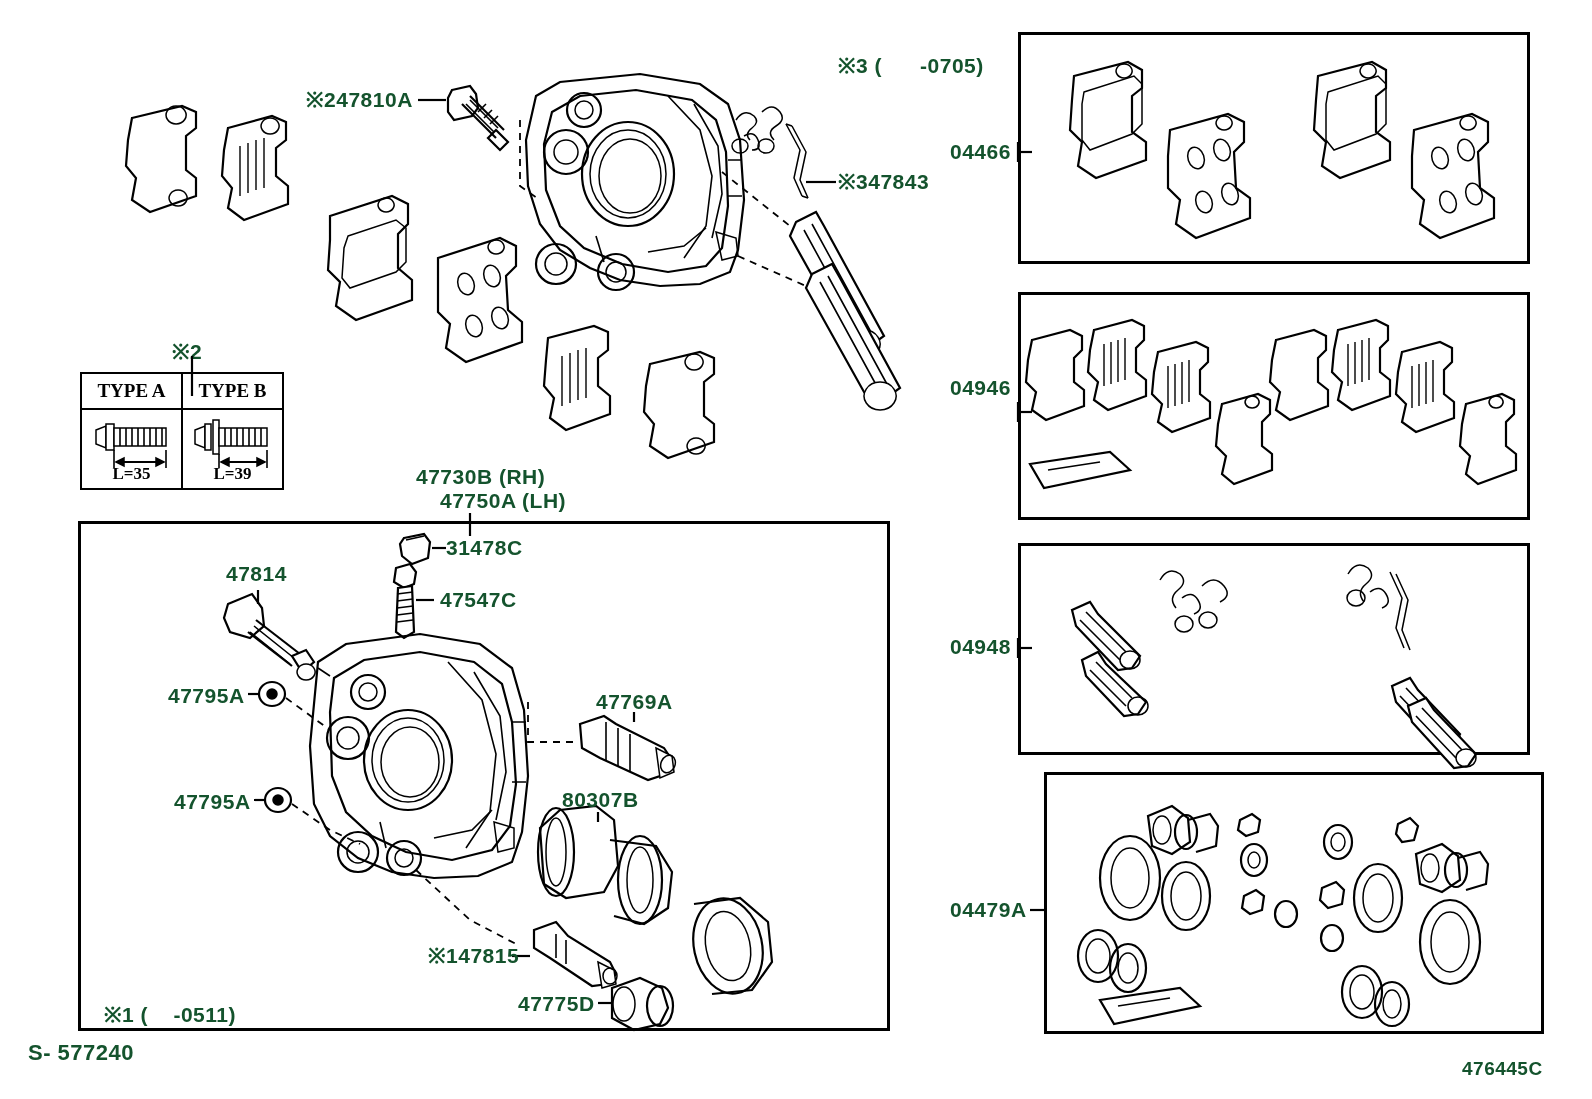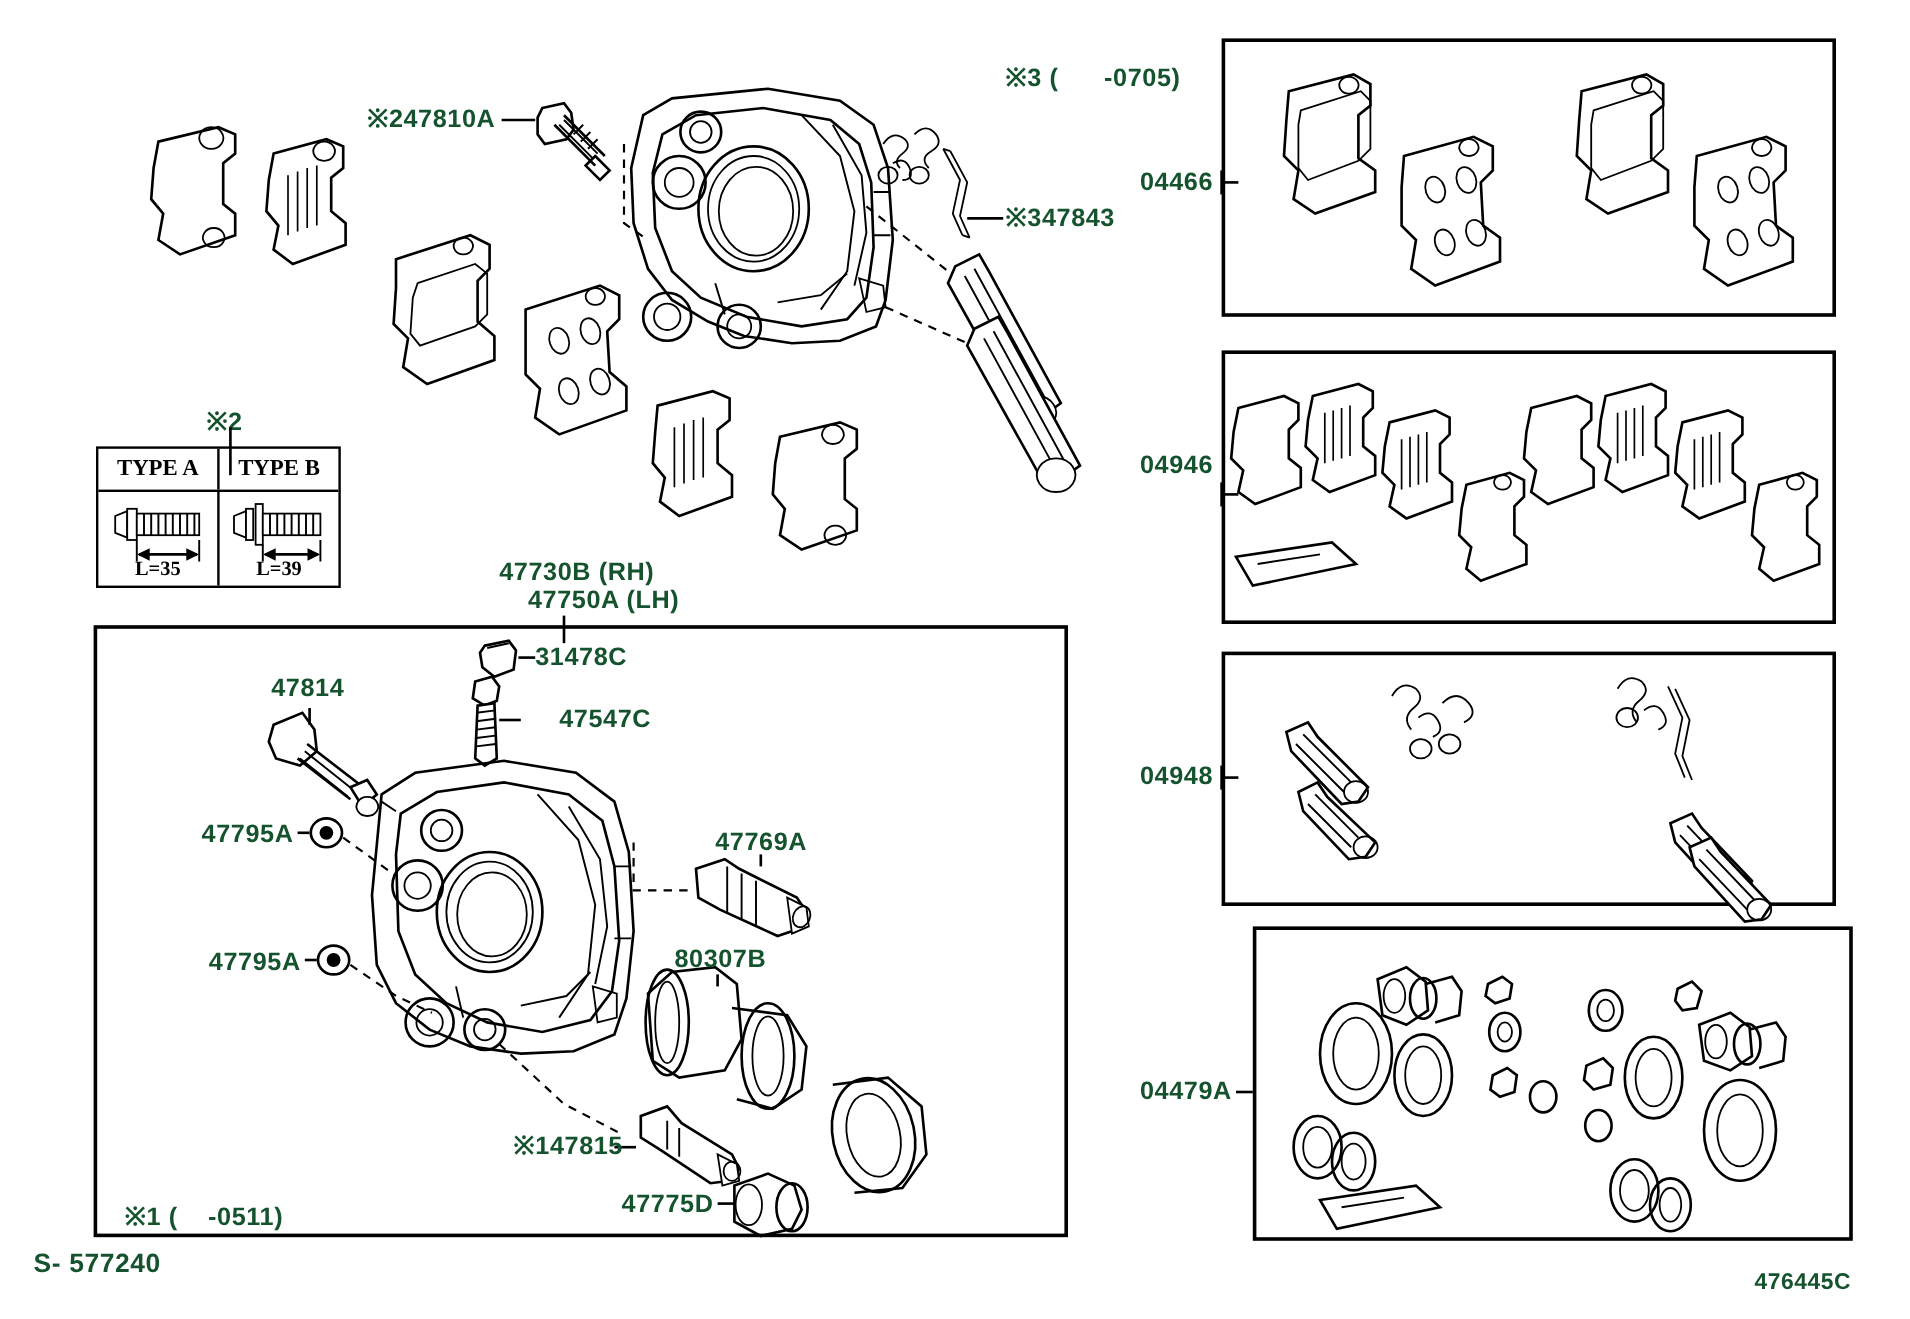--- a/index.html
+++ b/index.html
@@ -325,21 +325,21 @@
     <g>
       <path class="nofill" d="M612,988 L640,978 L662,988 L668,1008 L660,1024 L634,1030 L612,1018 Z"></path>
       <ellipse class="nofill-thin" cx="624" cy="1004" rx="11" ry="17"></ellipse>
       <ellipse class="nofill" cx="660" cy="1006" rx="13" ry="20"></ellipse>
     </g>
     <line class="ln" x1="598" y1="1003" x2="612" y2="1003"></line>
 
   </svg>
 
   <div class="lbl" style="left:446px; top:536px;">31478C</div>
-  <div class="lbl" style="left:440px; top:588px;margin-left:26px;">47547C</div>
+  <div class="lbl" style="left:440px; top:588px;">47547C</div>
   <div class="lbl" style="left:226px; top:562px;">47814</div>
   <div class="lbl" style="left:168px; top:684px;">47795A</div>
   <div class="lbl" style="left:174px; top:790px;">47795A</div>
   <div class="lbl" style="left:596px; top:690px;">47769A</div>
   <div class="lbl" style="left:562px; top:788px;">80307B</div>
   <div class="lbl" style="left:428px; top:944px;">※147815</div>
   <div class="lbl" style="left:518px; top:992px;">47775D</div>
   <div class="lbl" style="left:104px; top:1003px;">※1 (    -0511)</div>
 
   <div class="panel" style="left:1018px; top:32px; width:512px; height:232px;"></div>

